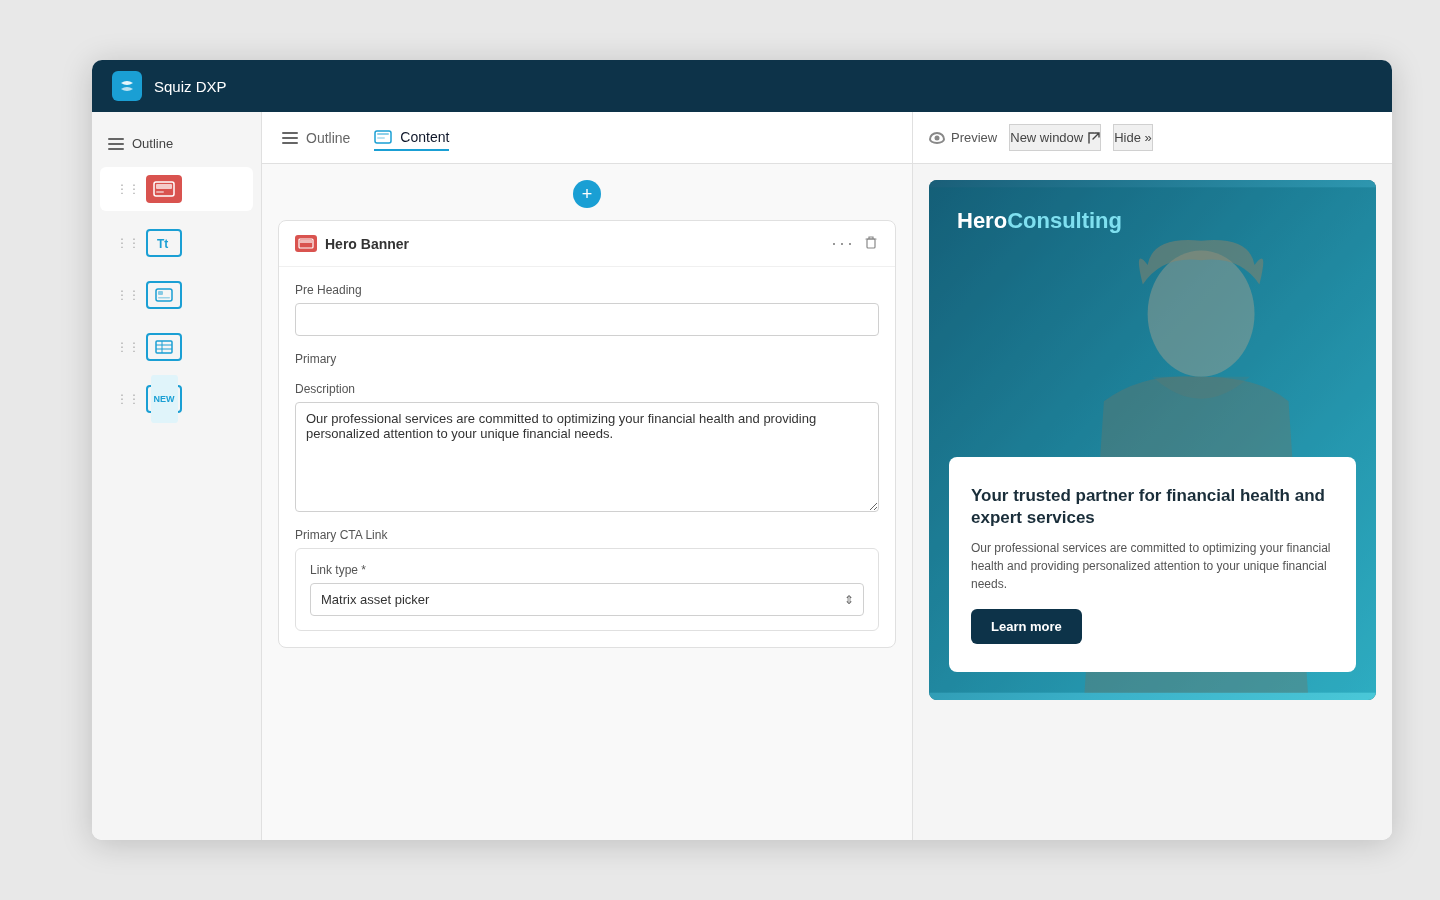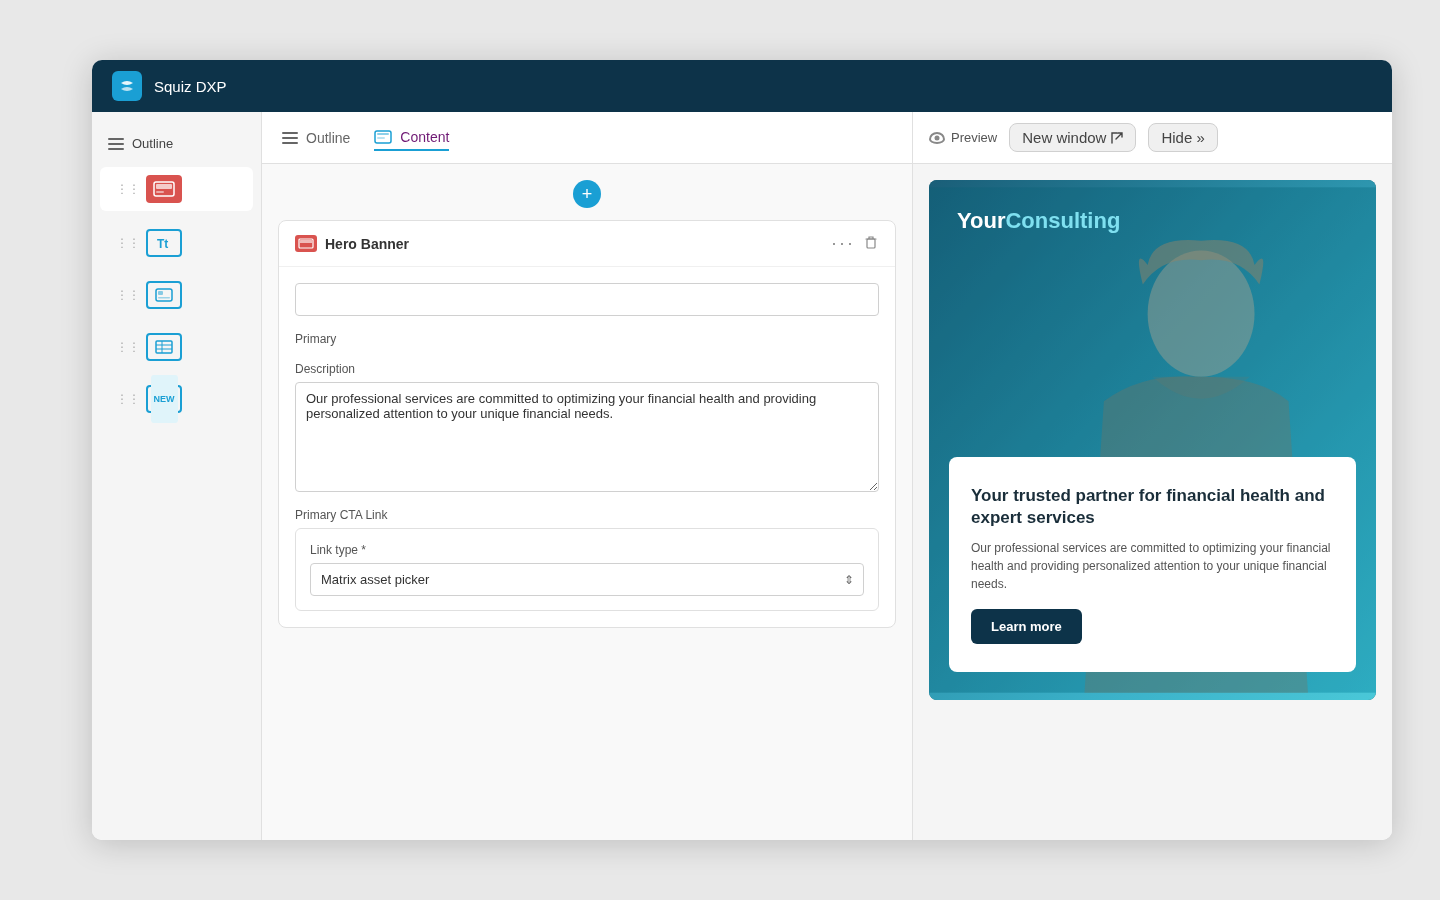--- a/index.html
+++ b/index.html
@@ -118,21 +118,21 @@
       display: flex;
       align-items: center;
       gap: 8px;
       color: #666;
       font-size: 14px;
       cursor: pointer;
       padding: 4px 0;
     }
 
     .tab.active {
-      color: #701a75;
+      color: #0f172a;
       font-weight: 500;
       border-bottom: 2px solid #1a9fd4;
     }
 
     .panel-body {
       flex: 1;
       overflow-y: auto;
       padding: 16px;
     }
 
@@ -318,23 +318,23 @@
       font-size: 13px;
       color: #555;
       display: flex;
       align-items: center;
       gap: 6px;
     }
 
     .preview-btn {
       background: #f0f0f0;
       border: 1px solid #d0d0d0;
-      border-radius: 8px;
-      padding: 5px 12px;
-      font-size: 15px;
+      border-radius: 0;
+      padding: 5px 0;
+      font-size: 13px;
       cursor: pointer;
       display: flex;
       align-items: center;
       gap: 5px;
       color: #444;
     }
 
     .preview-content {
       flex: 1;
       overflow-y: auto;
@@ -578,20 +578,21 @@
                       <rect x="4" y="5" width="8" height="9" rx="1" stroke="#888" stroke-width="1.2"></rect>
                       <path d="M3 5h10M6 5V3h4v2" stroke="#888" stroke-width="1.2" stroke-linecap="round"></path>
                     </svg>
                 </button>
               </div>
             </div>
 
             <div class="form-fields">
 
               <div class="field-group">
+                <label class="field-label">Pre Heading</label>
                 <input type="text" class="field-input" placeholder="" style="">
               </div>
 
               <div class="field-group">
                 <label class="field-label">Primary</label>
               </div>
 
               <div class="field-group">
                 <label class="field-label">Description</label>
                 <textarea class="field-input" style="">Our professional services are committed to optimizing your financial health and providing personalized attention to your unique financial needs.</textarea>
@@ -658,21 +659,21 @@
                 <path d="M180 220 Q220 190 280 195 Q340 195 370 220 L390 520 L160 520 Z" fill="rgba(150,120,90,0.35)"></path>
                 <path d="M230 195 Q280 240 330 195" fill="rgba(150,120,90,0.2)"></path>
 
                 <path d="M225 80 Q230 50 280 55 Q330 50 335 80 Q350 60 340 100 Q320 70 280 75 Q240 70 220 100 Q210 60 225 80Z" fill="rgba(180,140,100,0.5)"></path>
 
                 <rect width="460" height="520" fill="rgba(0,100,120,0.2)"></rect>
               </svg>
 
               
               <div class="hero-brand">
-                <span style="color:#fff;font-weight:700;">Your</span><span class="accent" style="color:#7fe0f0;font-weight:700;">Consulting</span>
+                <span style="color:#fff;font-weight:700;">Hero</span><span class="accent" style="color:#7fe0f0;font-weight:700;">Consulting</span>
               </div>
 
               
               <div class="hero-card">
                 <div class="hero-card-heading">Your trusted partner for financial health and expert services</div>
                 <div class="hero-card-desc">Our professional services are committed to optimizing your financial health and providing personalized attention to your unique financial needs.</div>
                 <button class="hero-cta-btn">Learn more</button>
               </div>
             </div>
           </div>

